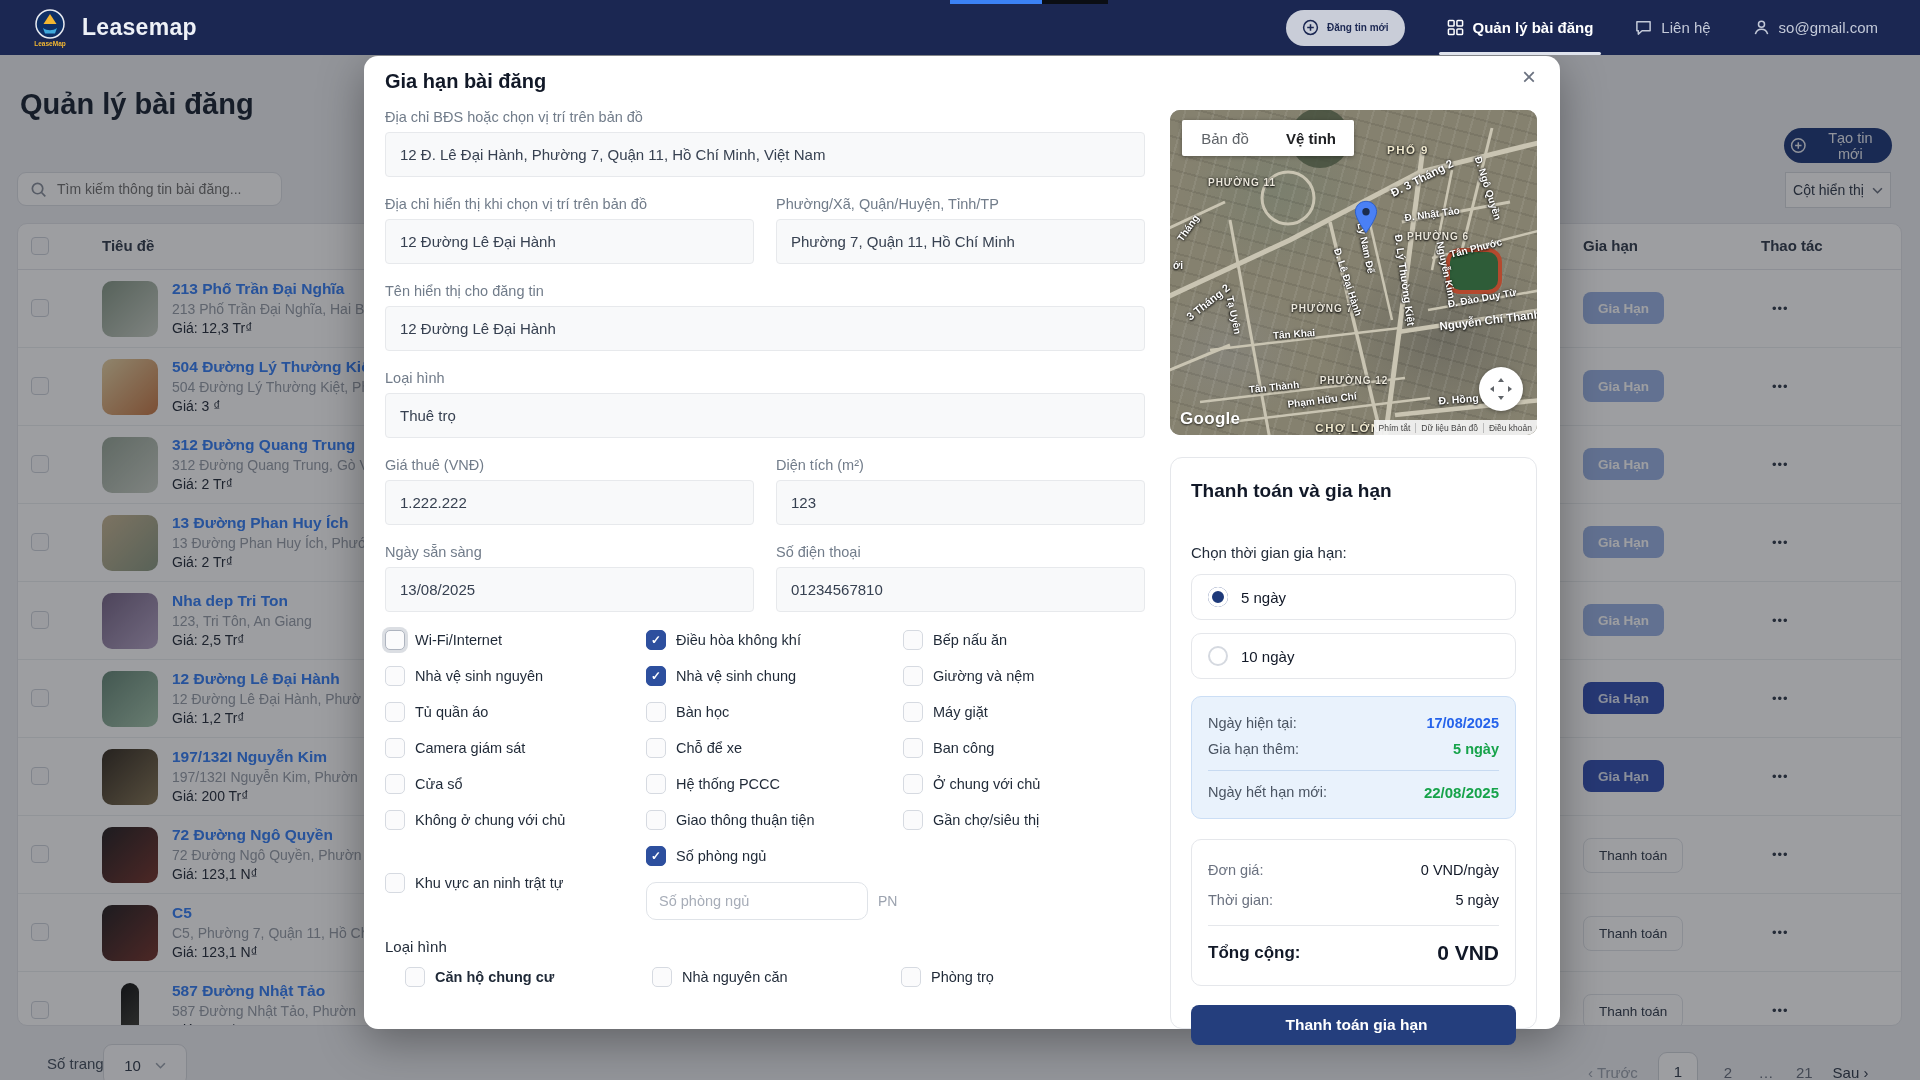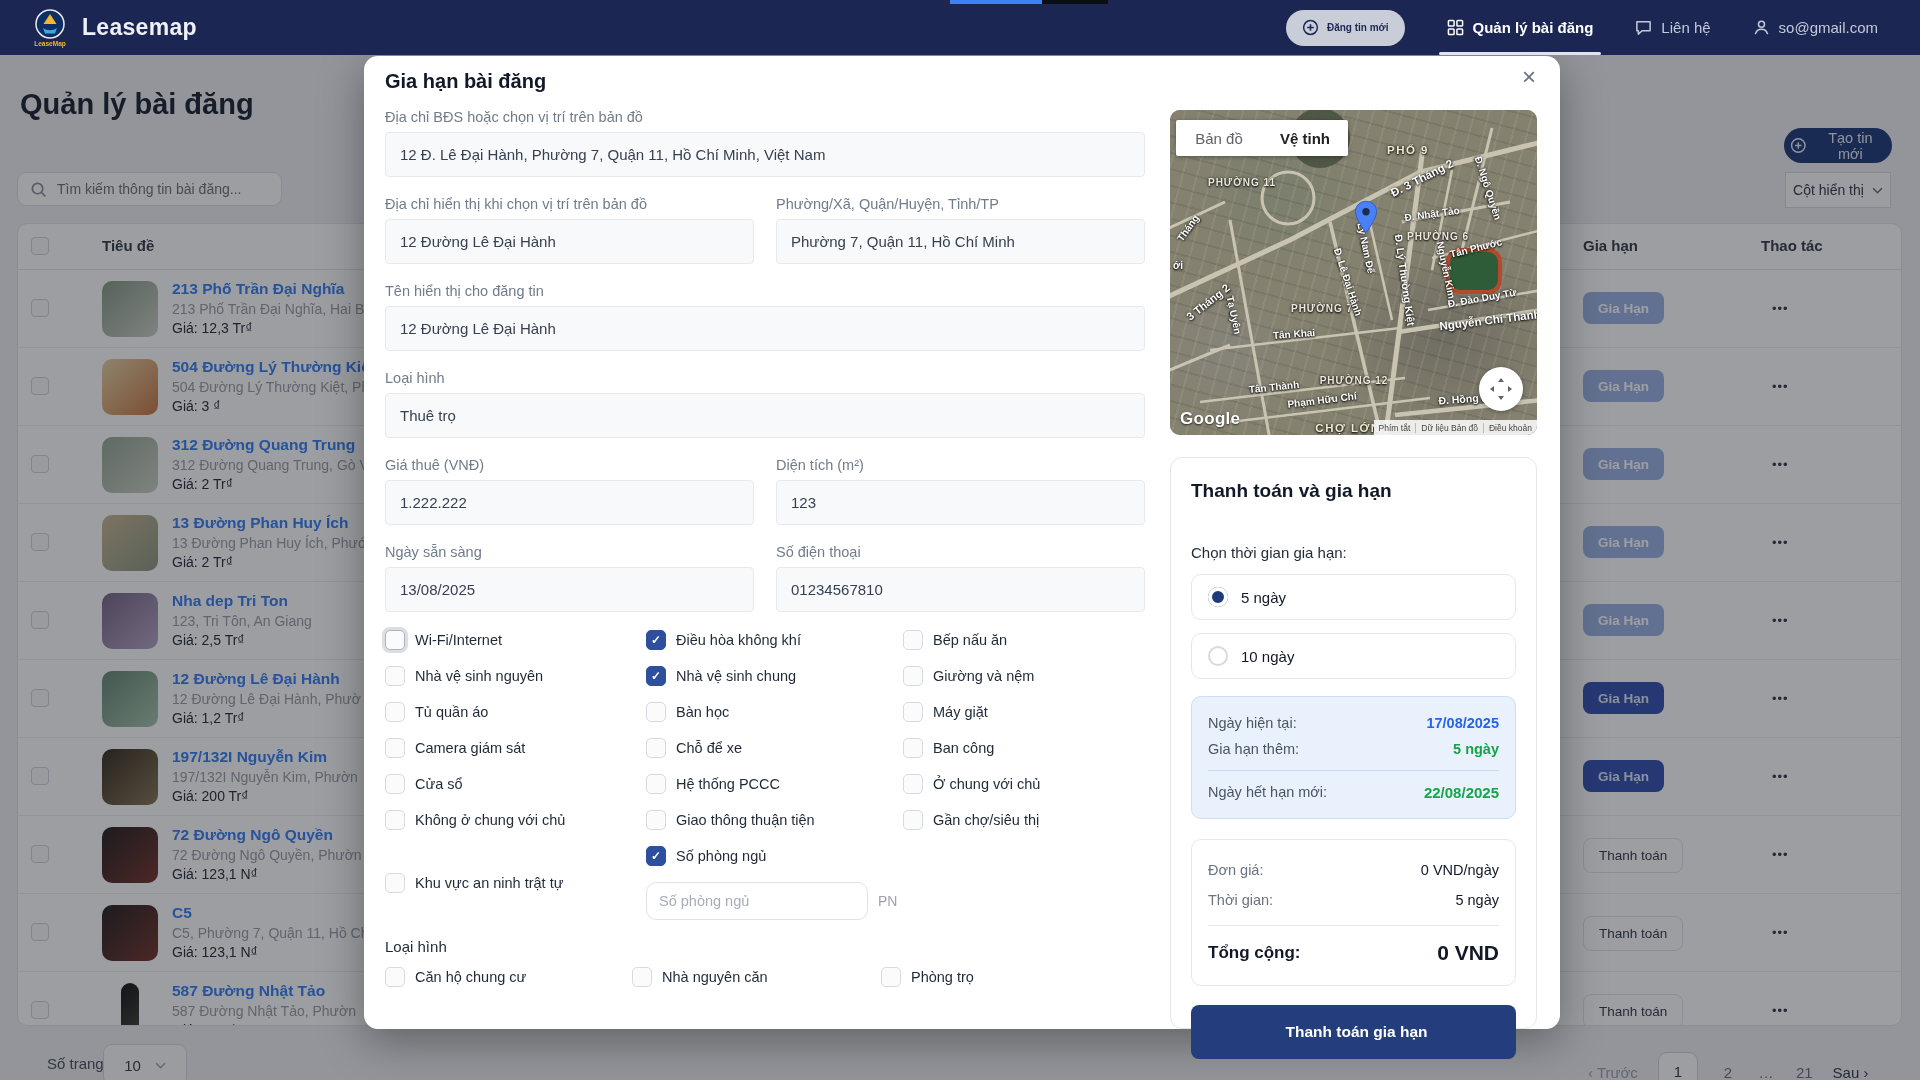--- a/index.html
+++ b/index.html
@@ -97,40 +97,40 @@
       box-sizing:border-box;flex:none;display:flex;align-items:center;justify-content:center;
       color:#fff;font-size:12px;font-weight:700;cursor:pointer;}
   .cb.on{background:#2d4f9e;border-color:#2d4f9e;}
   .cb.focus{border-color:#aeb4bf;box-shadow:0 0 0 3px rgba(125,135,155,.28);}
   .bed-input-row{display:flex;align-items:center;gap:10px;margin-top:2px;}
   .bed-input{width:222px;height:38px;background:#fff;border:1px solid #dfe3e8;border-radius:10px;
       padding:0 12px;font-size:14.5px;box-sizing:border-box;outline:none;font-family:inherit;color:#374151;}
   .bed-input::placeholder{color:#a7adb8;}
   .bed-suffix{color:#9ca3af;font-size:14px;}
   .types{display:flex;margin-top:10px;}
-  .types .aitem:nth-child(1){width:247px;margin-left:0;}
+  .types .aitem:nth-child(1){width:247px;margin-left:20px;font-weight:bold;}
   .types .aitem:nth-child(2){width:249px;}
   
   .modal-map{position:absolute;left:806px;top:54px;width:367px;height:325px;border-radius:10px;
       overflow:hidden;background:#8b887b;}
   .map-base{position:absolute;inset:0;
       background:
         repeating-linear-gradient(105deg,rgba(255,255,255,.07) 0 2px,transparent 2px 14px),
         repeating-linear-gradient(15deg,rgba(0,0,0,.08) 0 2px,transparent 2px 16px),
         radial-gradient(140px 120px at 30% 25%,#7b7f6e,transparent 70%),
         radial-gradient(180px 140px at 75% 70%,#6f6d62,transparent 70%),
         radial-gradient(120px 100px at 15% 75%,#86847a,transparent 70%),
         #85816f;}
   .roads{position:absolute;inset:0;width:100%;height:100%;}
   .map-labels{position:absolute;inset:0;}
   .mlabel{position:absolute;transform:translate(-50%,-50%);font-size:10px;font-weight:600;
       white-space:nowrap;text-shadow:0 1px 2px rgba(0,0,0,.95),0 0 3px rgba(0,0,0,.7);}
   .ml-st{color:#fff;} .ml-wd{color:#ece8dc;letter-spacing:1px;font-weight:700;}
   .ml-big{color:#f1ead0;font-weight:700;letter-spacing:1.5px;}
-  .map-tabs{position:absolute;left:6px;top:10px;display:flex;box-shadow:0 1px 4px rgba(0,0,0,.35);
+  .map-tabs{position:absolute;left:12px;top:10px;display:flex;box-shadow:0 1px 4px rgba(0,0,0,.35);
       border-radius:2px;overflow:hidden;}
   .map-tab{width:86px;height:36px;background:#fff;display:flex;align-items:center;justify-content:center;
       font-size:15px;color:#5f6368;cursor:pointer;}
   .map-tab.active{font-weight:700;color:#202124;}
   .map-pin{position:absolute;left:196px;top:128px;transform:translate(-50%,-100%);}
   .pan-ctl{position:absolute;right:14px;bottom:24px;width:44px;height:44px;border-radius:50%;
       background:#fff;box-shadow:0 1px 4px rgba(0,0,0,.35);display:flex;align-items:center;
       justify-content:center;cursor:pointer;}
   .g-logo{position:absolute;left:10px;bottom:6px;color:#fff;font-size:17px;font-weight:700;
       letter-spacing:.3px;text-shadow:0 1px 2px rgba(0,0,0,.7);}
@@ -158,21 +158,21 @@
   .v-green{color:#16a34a;font-weight:600;}
   .v-green.big{font-size:15px;font-weight:700;}
   .idiv{border-top:1px solid #c7daf1;margin:8px 0;}
   .price-box{margin-top:20px;border:1px solid #e5e7eb;border-radius:10px;padding:15px 16px;}
   .prow{display:flex;justify-content:space-between;align-items:center;height:30px;font-size:14.5px;}
   .prow .lbl{color:#6b7280;} .prow .val{color:#111827;}
   .pdiv{border-top:1px solid #e5e7eb;margin:10px 0;}
   .trow2{display:flex;justify-content:space-between;align-items:center;height:34px;}
   .t-lbl{font-size:17px;font-weight:700;color:#111827;}
   .t-val{font-size:21px;font-weight:700;color:#111827;}
-  .pay-btn{margin-top:19px;width:100%;height:54px;background:#243e7d;color:#fff;border:none;
+  .pay-btn{margin-top:19px;width:100%;height:40px;background:#243e7d;color:#fff;border:none;
       border-radius:8px;font-size:15.5px;font-weight:700;cursor:pointer;font-family:inherit;padding-left:12px;}
 </style>
 </head>
 <body>
 
 <div class="stage">
 
   <div class="page-title">Quản lý bài đăng</div>
 
   <div class="searchbox">

